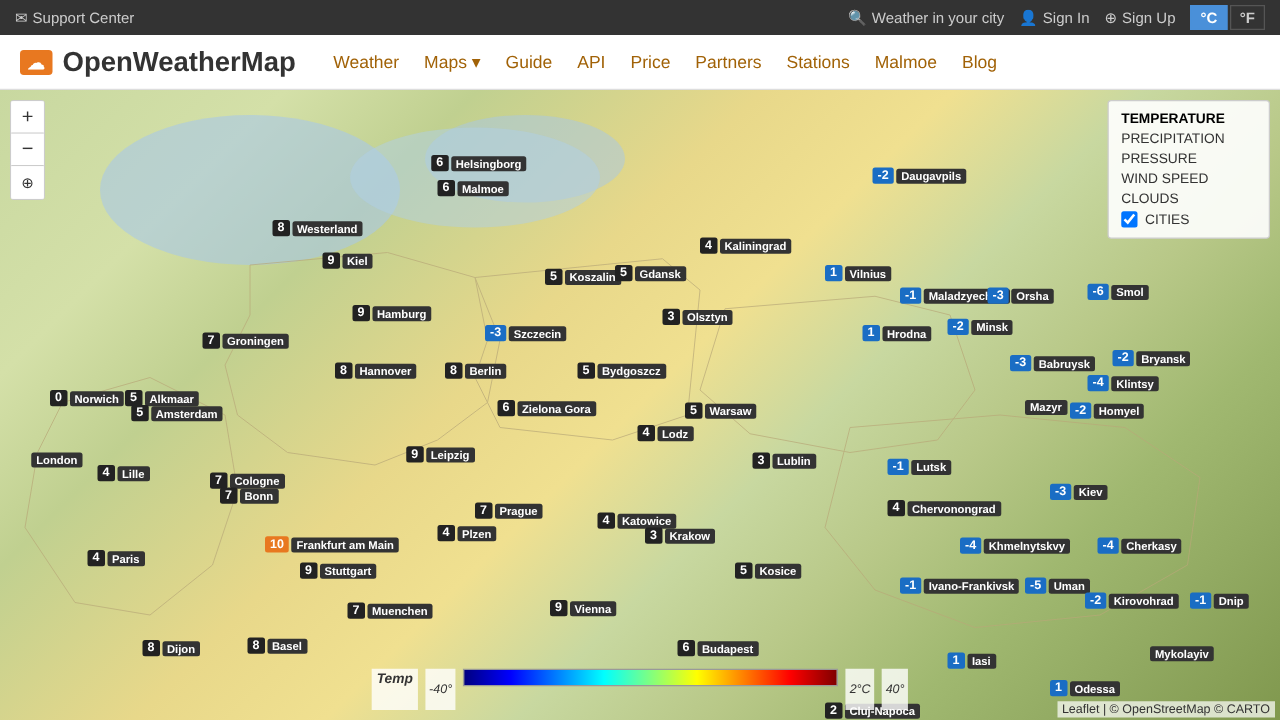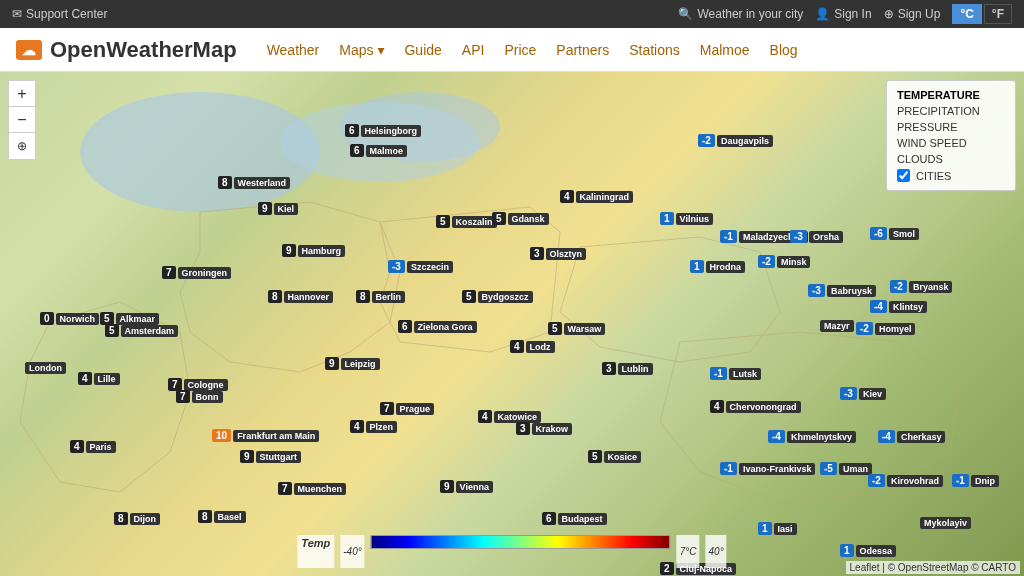--- a/index.html
+++ b/index.html
@@ -562,20 +562,20 @@
         <span class="city-temp temp-dark">2</span>
         <span class="city-name">Cluj-Napoca</span>
       </div>
     </div>
 
 
   <div id="temp-legend">
     <span class="label">Temp</span>
     <span class="min-label">-40°</span>
     <div class="gradient-bar"></div>
-    <span class="min-label">7°C</span>
+    <span class="min-label">2°C</span>
     <span class="max-label">40°</span>
   </div>
 
   <div id="attribution">
     <span>Leaflet | © OpenStreetMap © CARTO</span>
   </div>
 </div>
 
 </body></html>

